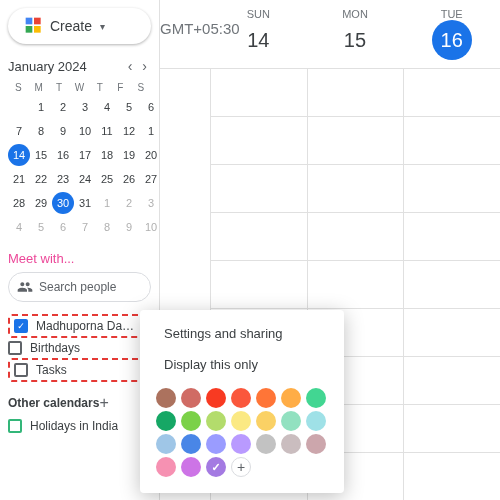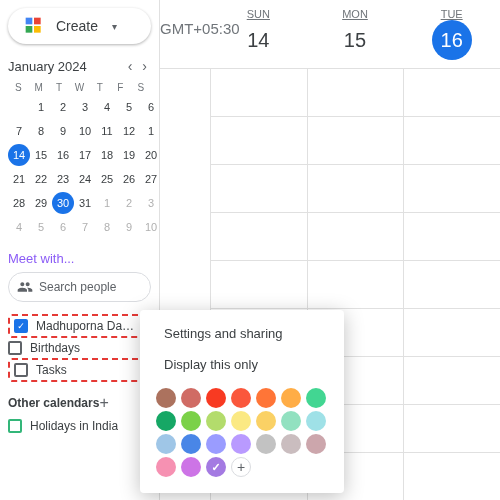--- a/index.html
+++ b/index.html
@@ -23,21 +23,21 @@
       flex-direction: column;
       border-right: 1px solid #e0e0e0;
       overflow: visible;
       position: relative;
       z-index: 10;
     }
 
     .create-btn {
       display: flex;
       align-items: center;
-      gap: 12px;
+      gap: 6px;
       margin: 0 8px 8px 8px;
       padding: 8px 16px;
       border-radius: 24px;
       border: none;
       background: #fff;
       box-shadow: 0 1px 3px rgba(0,0,0,0.3);
       cursor: pointer;
       font-size: 14px;
       font-weight: 500;
       color: #3c4043;
@@ -117,21 +117,21 @@
     .mini-cal-day.other-month { color: #b0b0b0; }
     .mini-cal-day.highlighted { color: #1a73e8; font-weight: 500; }
 
     
     .meet-section {
       padding: 4px 8px;
     }
     .meet-title {
       font-size: 13px;
       font-weight: 500;
-      color: #8b5cf6;
+      color: #ec4899;
       margin-bottom: 6px;
     }
     .search-people {
       display: flex;
       align-items: center;
       gap: 6px;
       padding: 6px 8px;
       border: 1px solid #dadce0;
       border-radius: 20px;
       cursor: pointer;
@@ -273,21 +273,20 @@
       padding-top: 16px;
     }
     .cal-day-header {
       text-align: center;
       padding: 4px 0;
     }
     .cal-day-name {
       font-size: 11px;
       color: #70757a;
       text-transform: uppercase;
-      text-decoration: underline;
     }
     .cal-day-num {
       font-size: 20px;
       font-weight: 400;
       color: #3c4043;
       width: 40px;
       height: 40px;
       display: flex;
       align-items: center;
       justify-content: center;

